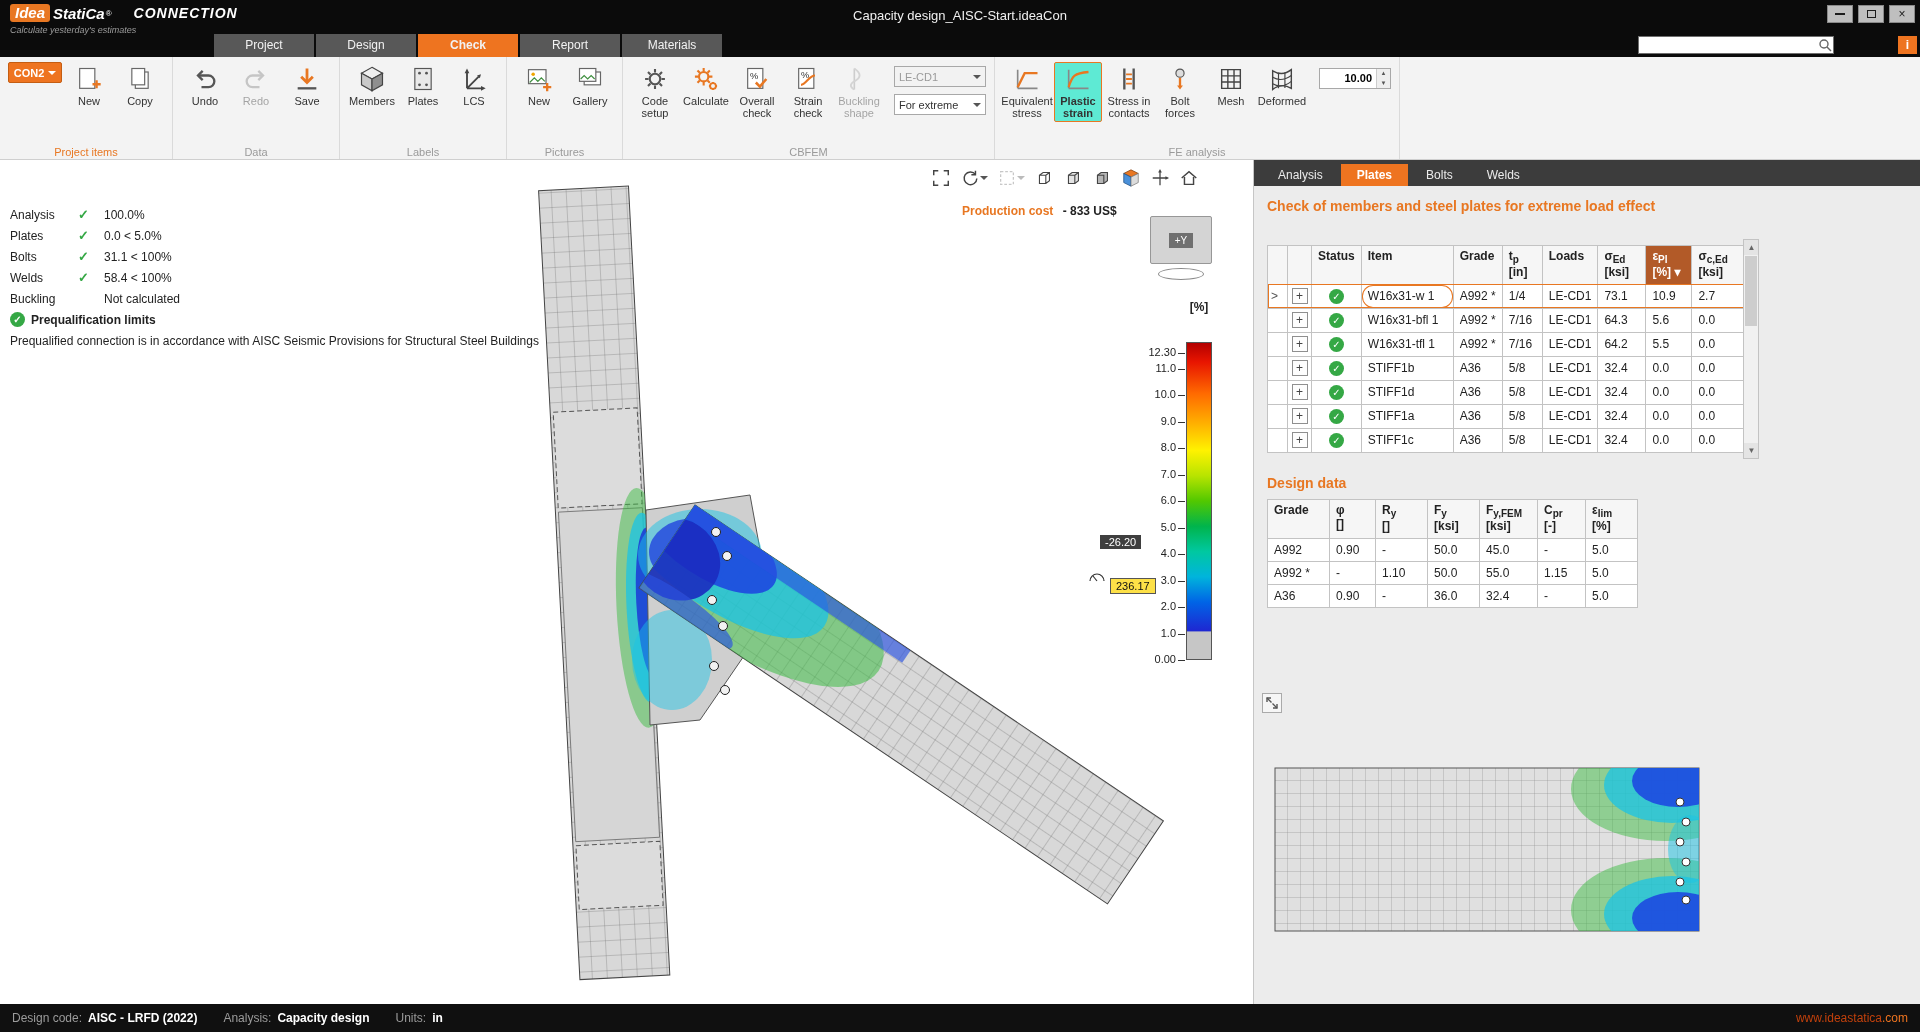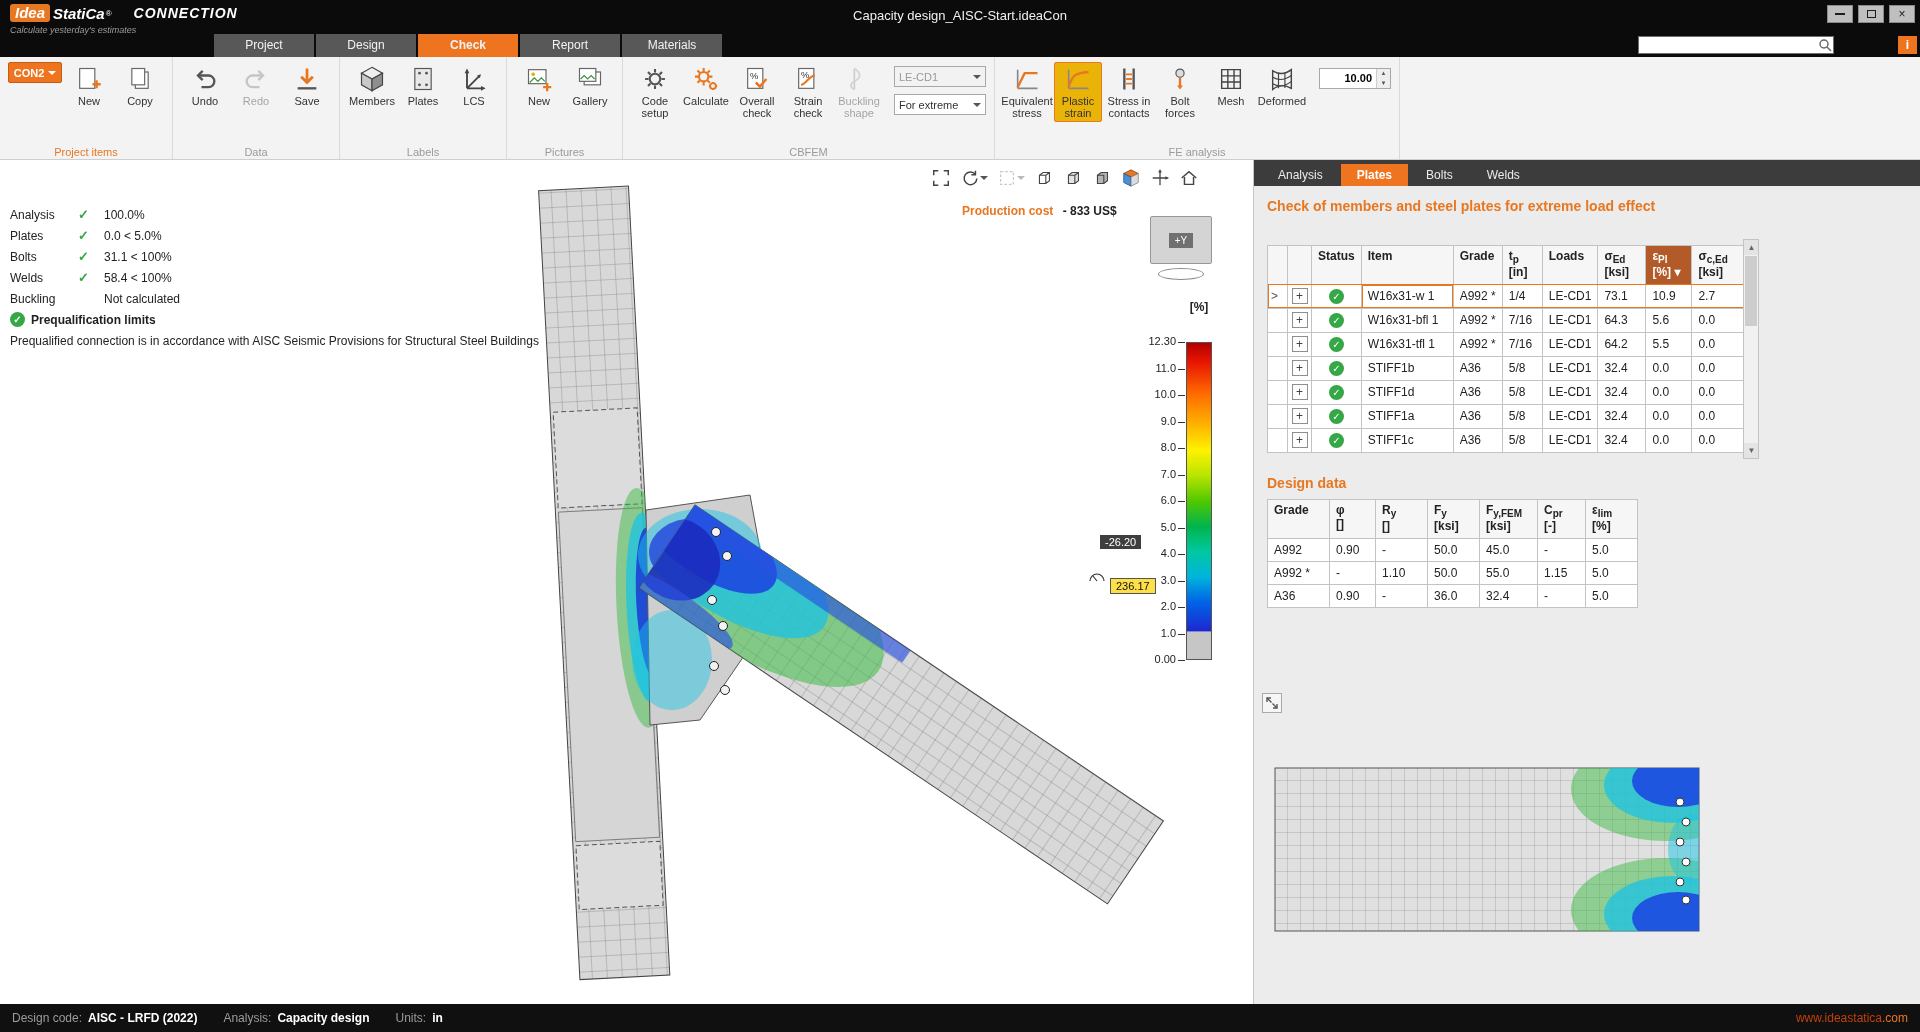--- a/index.html
+++ b/index.html
@@ -32,21 +32,21 @@
 
   
   .ribbon { position:absolute; top:57px; left:0; right:0; height:103px; background:#f3f3f3; border-bottom:1px solid #cfcfcf; display:flex; z-index:10; }
   .rgroup { position:relative; padding:5px 8px 16px; border-right:1px solid #dadada; }
   .rlabel { position:absolute; bottom:1px; left:0; right:0; text-align:center; font-size:11px; color:#9a9a9a; }
   .rlabel.accent { color:#e87722; }
   .ritems { display:flex; align-items:flex-start; gap:3px; }
   .rbtn { width:48px; display:flex; flex-direction:column; align-items:center; gap:2px; padding:2px 1px; border:1px solid transparent; border-radius:2px; font-size:11px; color:#333; text-align:center; line-height:1.1; cursor:default; }
   .rbtn .ricon { width:28px; height:28px; }
   .ricon svg { width:28px; height:28px; display:block; }
-  .rbtn.pressed { background:#eab308; border-color:#e87722; }
+  .rbtn.pressed { background:#5eead4; border-color:#e87722;font-weight:bold; }
   .rbtn.disabled { opacity:.42; }
   .con2-btn { width:54px; height:21px; background:#ee7420; border:1px solid #c45d12; color:#fff; font-weight:bold; font-size:11px; display:flex; align-items:center; justify-content:center; gap:4px; border-radius:2px; }
   .caret { width:0; height:0; border:4px solid transparent; border-top:4px solid #fff; margin-top:4px; }
   .caret.dark { border-top-color:#555; }
   .combo-col { display:flex; flex-direction:column; gap:7px; margin:4px 0 0 8px; }
   .combo { width:92px; height:21px; border:1px solid #a8a8a8; background:#fff; font-size:11px; display:flex; align-items:center; justify-content:space-between; padding:0 4px; color:#333; }
   .combo.dim { color:#9a9a9a; background:#f2f2f2; }
   .spinner { width:72px; height:21px; border:1px solid #a8a8a8; background:#fff; display:flex; margin:6px 0 0 10px; }
   .spinner .spin-val { flex:1; font-size:11px; text-align:right; padding:3px 4px 0 0;font-weight:bold; }
   .spin-arrows { width:14px; display:flex; flex-direction:column; border-left:1px solid #ccc; }
@@ -105,21 +105,21 @@
   table.grid { border-collapse:collapse; background:#fff; font-size:12px; color:#222; }
   .grid th, .grid td { border:1px solid #c3c3c3; padding:4px 6px; text-align:left; white-space:nowrap; vertical-align:middle; }
   .grid th { background:#f6f6f6; font-weight:bold; vertical-align:top; line-height:1.15; }
   .grid th.hl { background:#b25a28; color:#fff; }
   .grid td.col-exp { width:20px; padding:2px 3px; color:#555; }
   .grid td.col-plus { width:24px; padding:2px 3px; text-align:center; }
   .grid td.col-status { width:44px; text-align:center; }
   .plus { width:16px; height:16px; border:1px solid #8f8f8f; background:#fdfdfd; font-size:12px; line-height:13px; text-align:center; color:#444; }
   .ok { width:15px; height:15px; border-radius:50%; background:#35a845; color:#fff; font-size:10px; line-height:15px; text-align:center; display:inline-block; }
   tr.selected { outline:1px solid #e87722; outline-offset:-1px; }
-  tr.selected .c-item { box-shadow:inset 0 0 0 1px #e87722; }
+  tr.selected .c-item { box-shadow:inset 0 0 0 1px #e87722;border-radius:11px; }
   .vscroll { width:16px; height:220px; border:1px solid #c3c3c3; background:#f1f1f1; position:relative; margin-left:-1px; }
   .vs-arrow { height:15px; font-size:8px; text-align:center; color:#666; line-height:15px; background:#e4e4e4; }
   .vs-down { position:absolute; bottom:0; left:0; right:0; }
   .vs-thumb { position:absolute; top:16px; left:1px; right:1px; height:70px; background:#cdcdcd; }
   .design-heading { margin-top:16px; }
   .expand-panel { position:absolute; left:8px; top:507px; width:20px; height:20px; border:1px solid #aaa; background:#f6f6f6; display:flex; align-items:center; justify-content:center; }
   .detail-view { position:absolute; left:20px; top:581px; }
 
   
   .statusbar { position:absolute; bottom:0; left:0; right:0; height:28px; background:#101010; display:flex; align-items:center; font-size:12px; color:#fff; padding:0 12px; }
@@ -604,21 +604,21 @@
     </div>
 
     <div class="viewcube">
       <span class="vc-face">+Y</span>
     </div>
     <div class="orbit"></div>
 
     <div class="legend" id="legend">
       <div class="legend-unit">[%]</div>
       <div class="colorbar"></div>
-    <div class="tick" style="top: 35px;">12.30</div>
+    <div class="tick" style="top: 46px;">12.30</div>
         <div class="tick" style="top: 61.5px;">11.0</div>
         <div class="tick" style="top: 88px;">10.0</div>
         <div class="tick" style="top: 114.5px;">9.0</div>
         <div class="tick" style="top: 141px;">8.0</div>
         <div class="tick" style="top: 167.5px;">7.0</div>
         <div class="tick" style="top: 194px;">6.0</div>
         <div class="tick" style="top: 220.5px;">5.0</div>
         <div class="tick" style="top: 247px;">4.0</div>
         <div class="tick" style="top: 273.5px;">3.0</div>
         <div class="tick" style="top: 300px;">2.0</div>

